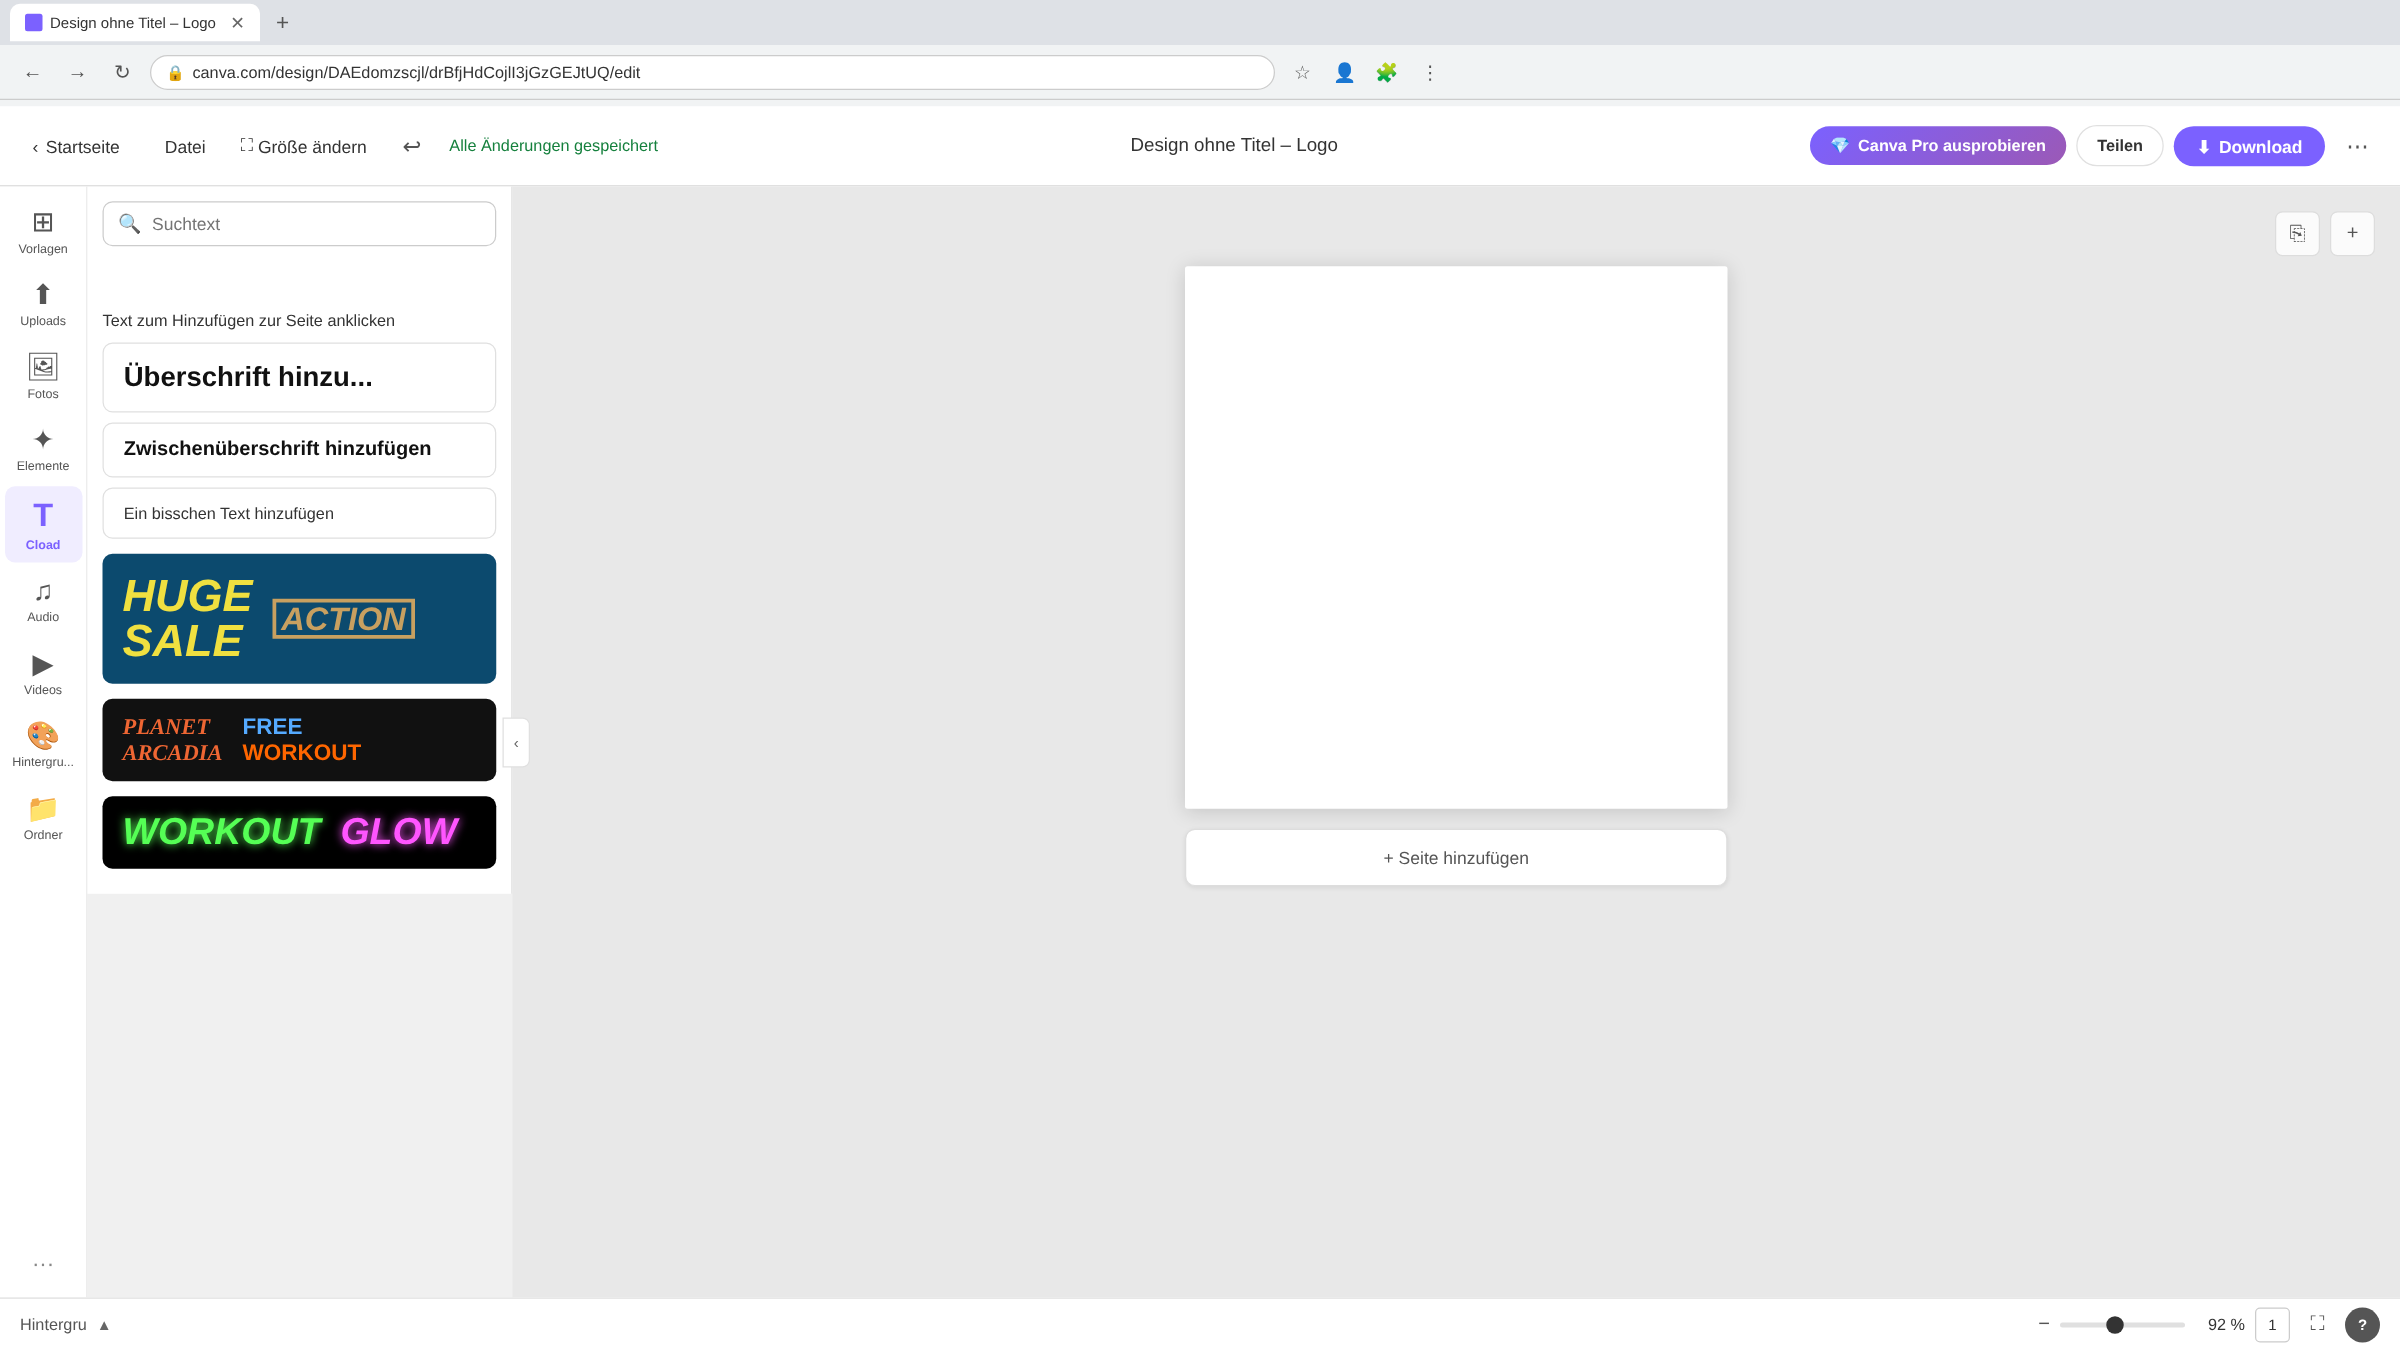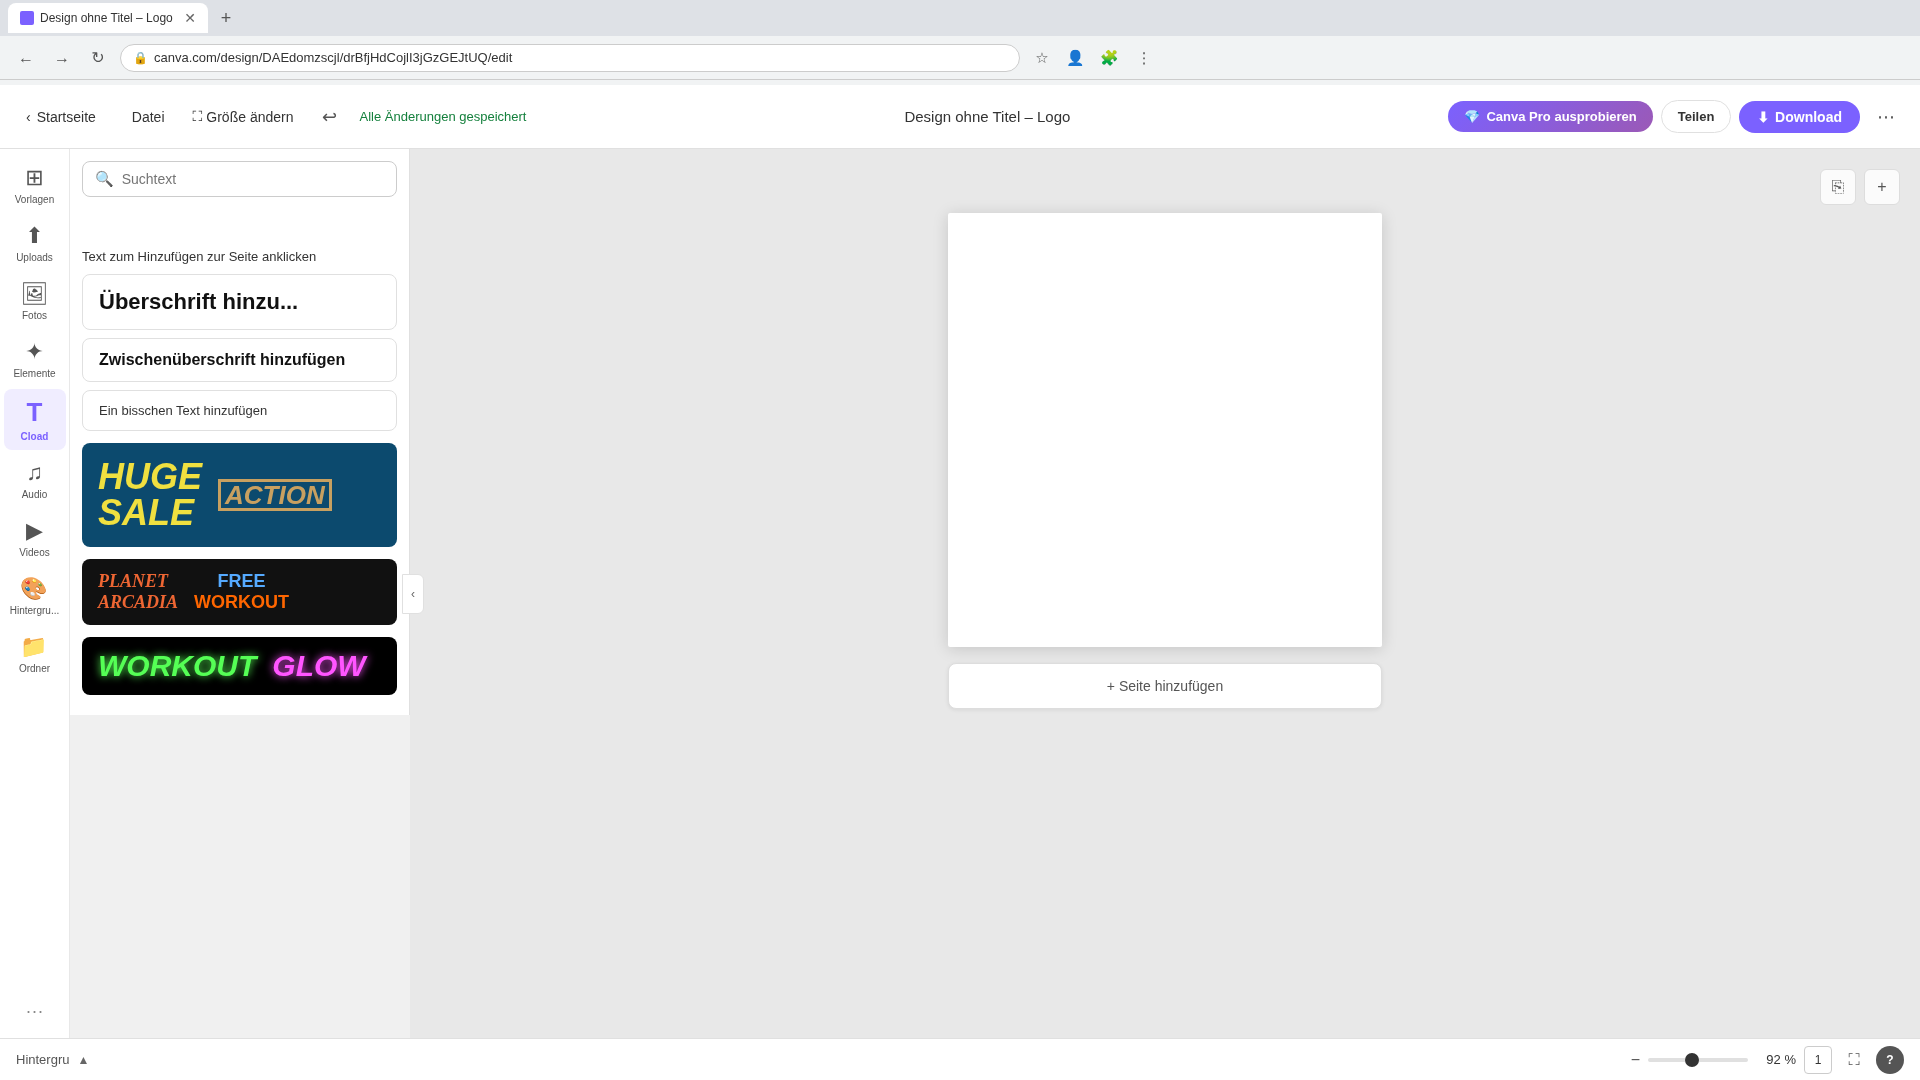--- a/index.html
+++ b/index.html
@@ -91,21 +91,21 @@
     .zoom-slider::-webkit-slider-thumb { -webkit-appearance: none; width: 14px; height: 14px; background: #333; border-radius: 50%; cursor: pointer; }
     .zoom-pct { font-size: 13px; color: #333; min-width: 40px; text-align: right; }
     .page-indicator { width: 28px; height: 28px; border: 1.5px solid #ccc; border-radius: 4px; display: flex; align-items: center; justify-content: center; font-size: 12px; color: #333; }
     .fullscreen-btn { width: 28px; height: 28px; display: flex; align-items: center; justify-content: center; font-size: 16px; color: #555; cursor: pointer; }
     .help-btn { width: 28px; height: 28px; background: #555; border-radius: 50%; display: flex; align-items: center; justify-content: center; font-size: 12px; color: #fff; cursor: pointer; font-weight: 600; }
 
     
     .planet-preview { background: #111; border-radius: 8px; padding: 12px 16px; cursor: pointer; margin-bottom: 12px; }
     .planet-text-1 { font-size: 20px; font-weight: 900; color: #e63; font-style: italic; }
     .planet-text-2 { font-size: 20px; font-weight: 900; color: #e63; font-style: italic; }
-    .free-delivery { display: flex; flex-direction: column; text-align: center; }
+    .free-delivery { display: flex; flex-direction: column; }
     .free-text { font-size: 20px; font-weight: 900; color: #5af; }
     .delivery-text { font-size: 20px; font-weight: 900; color: #f60; }
 
     
     .workout-preview { background: #000; border-radius: 8px; padding: 12px 16px; cursor: pointer; margin-bottom: 12px; display: flex; gap: 8px; align-items: center; }
     .workout-text { font-size: 28px; font-weight: 900; color: #5f5; font-style: italic; }
     .glow-text { font-size: 28px; font-weight: 900; color: #f5f; font-style: italic; }
 
     
     .bookmarks-bar-real { background: #f1f3f4; height: 32px; display: flex; align-items: center; padding: 0 8px; gap: 2px; border-bottom: 1px solid #e0e0e0; overflow: hidden; }

